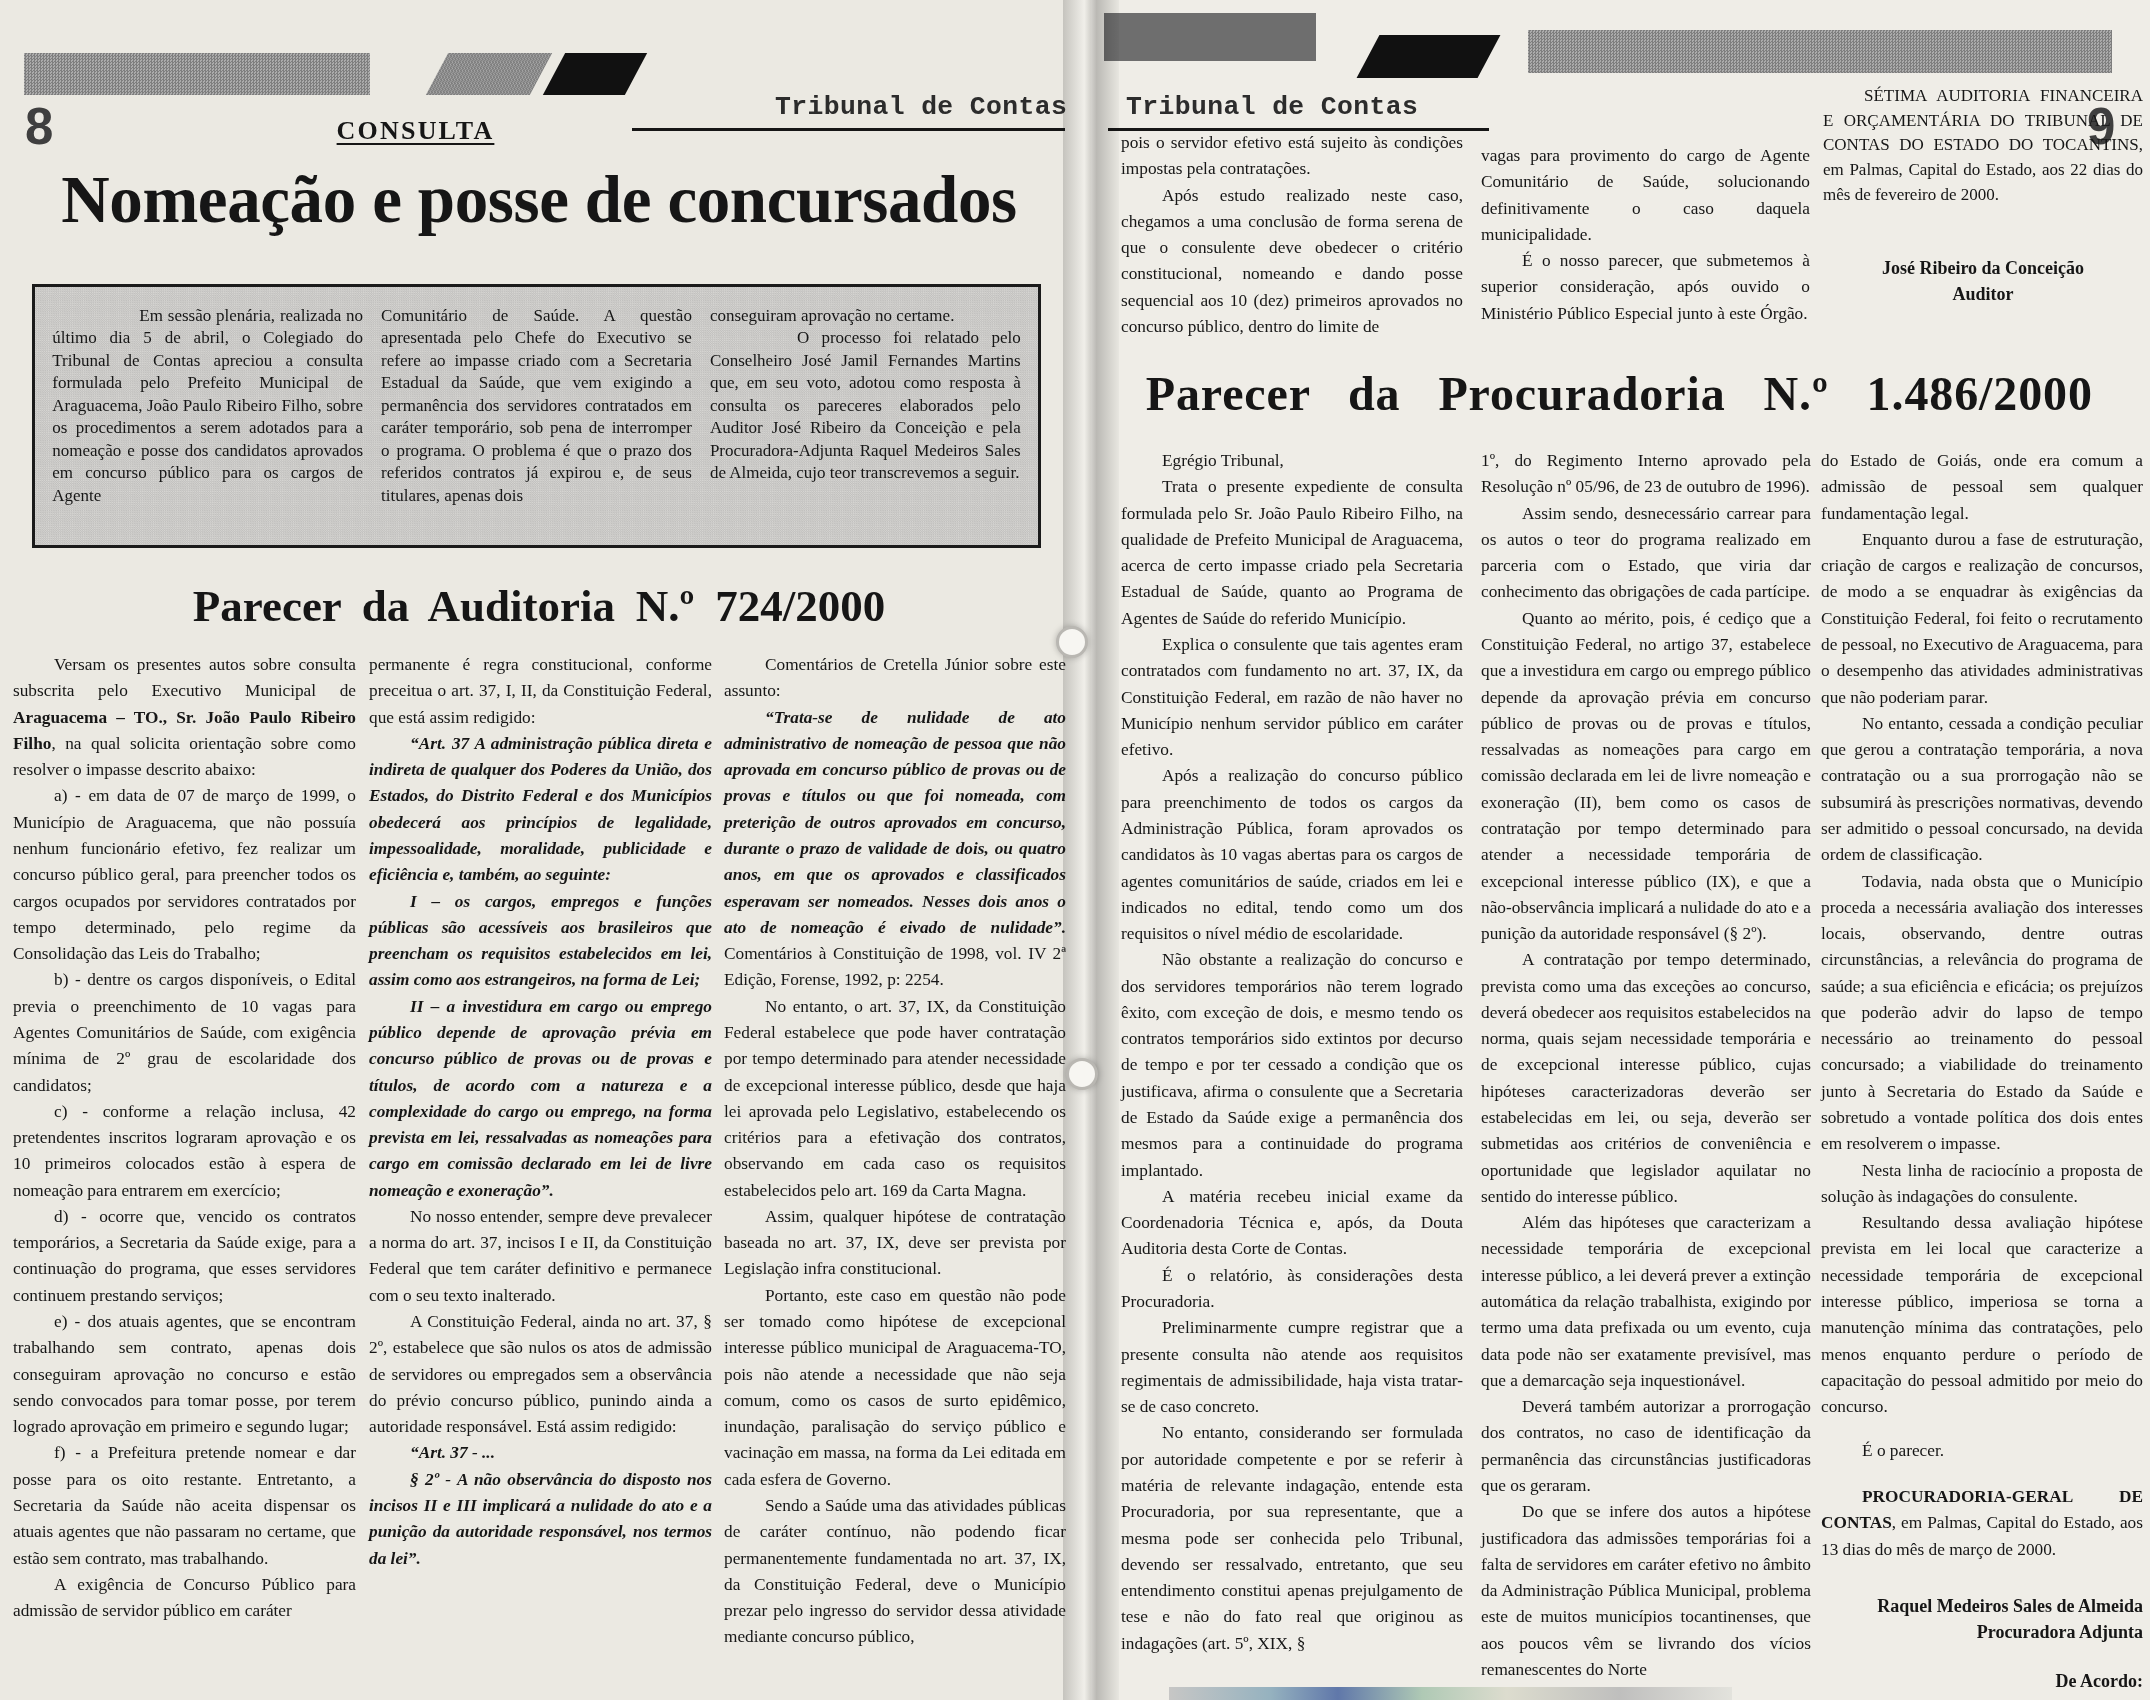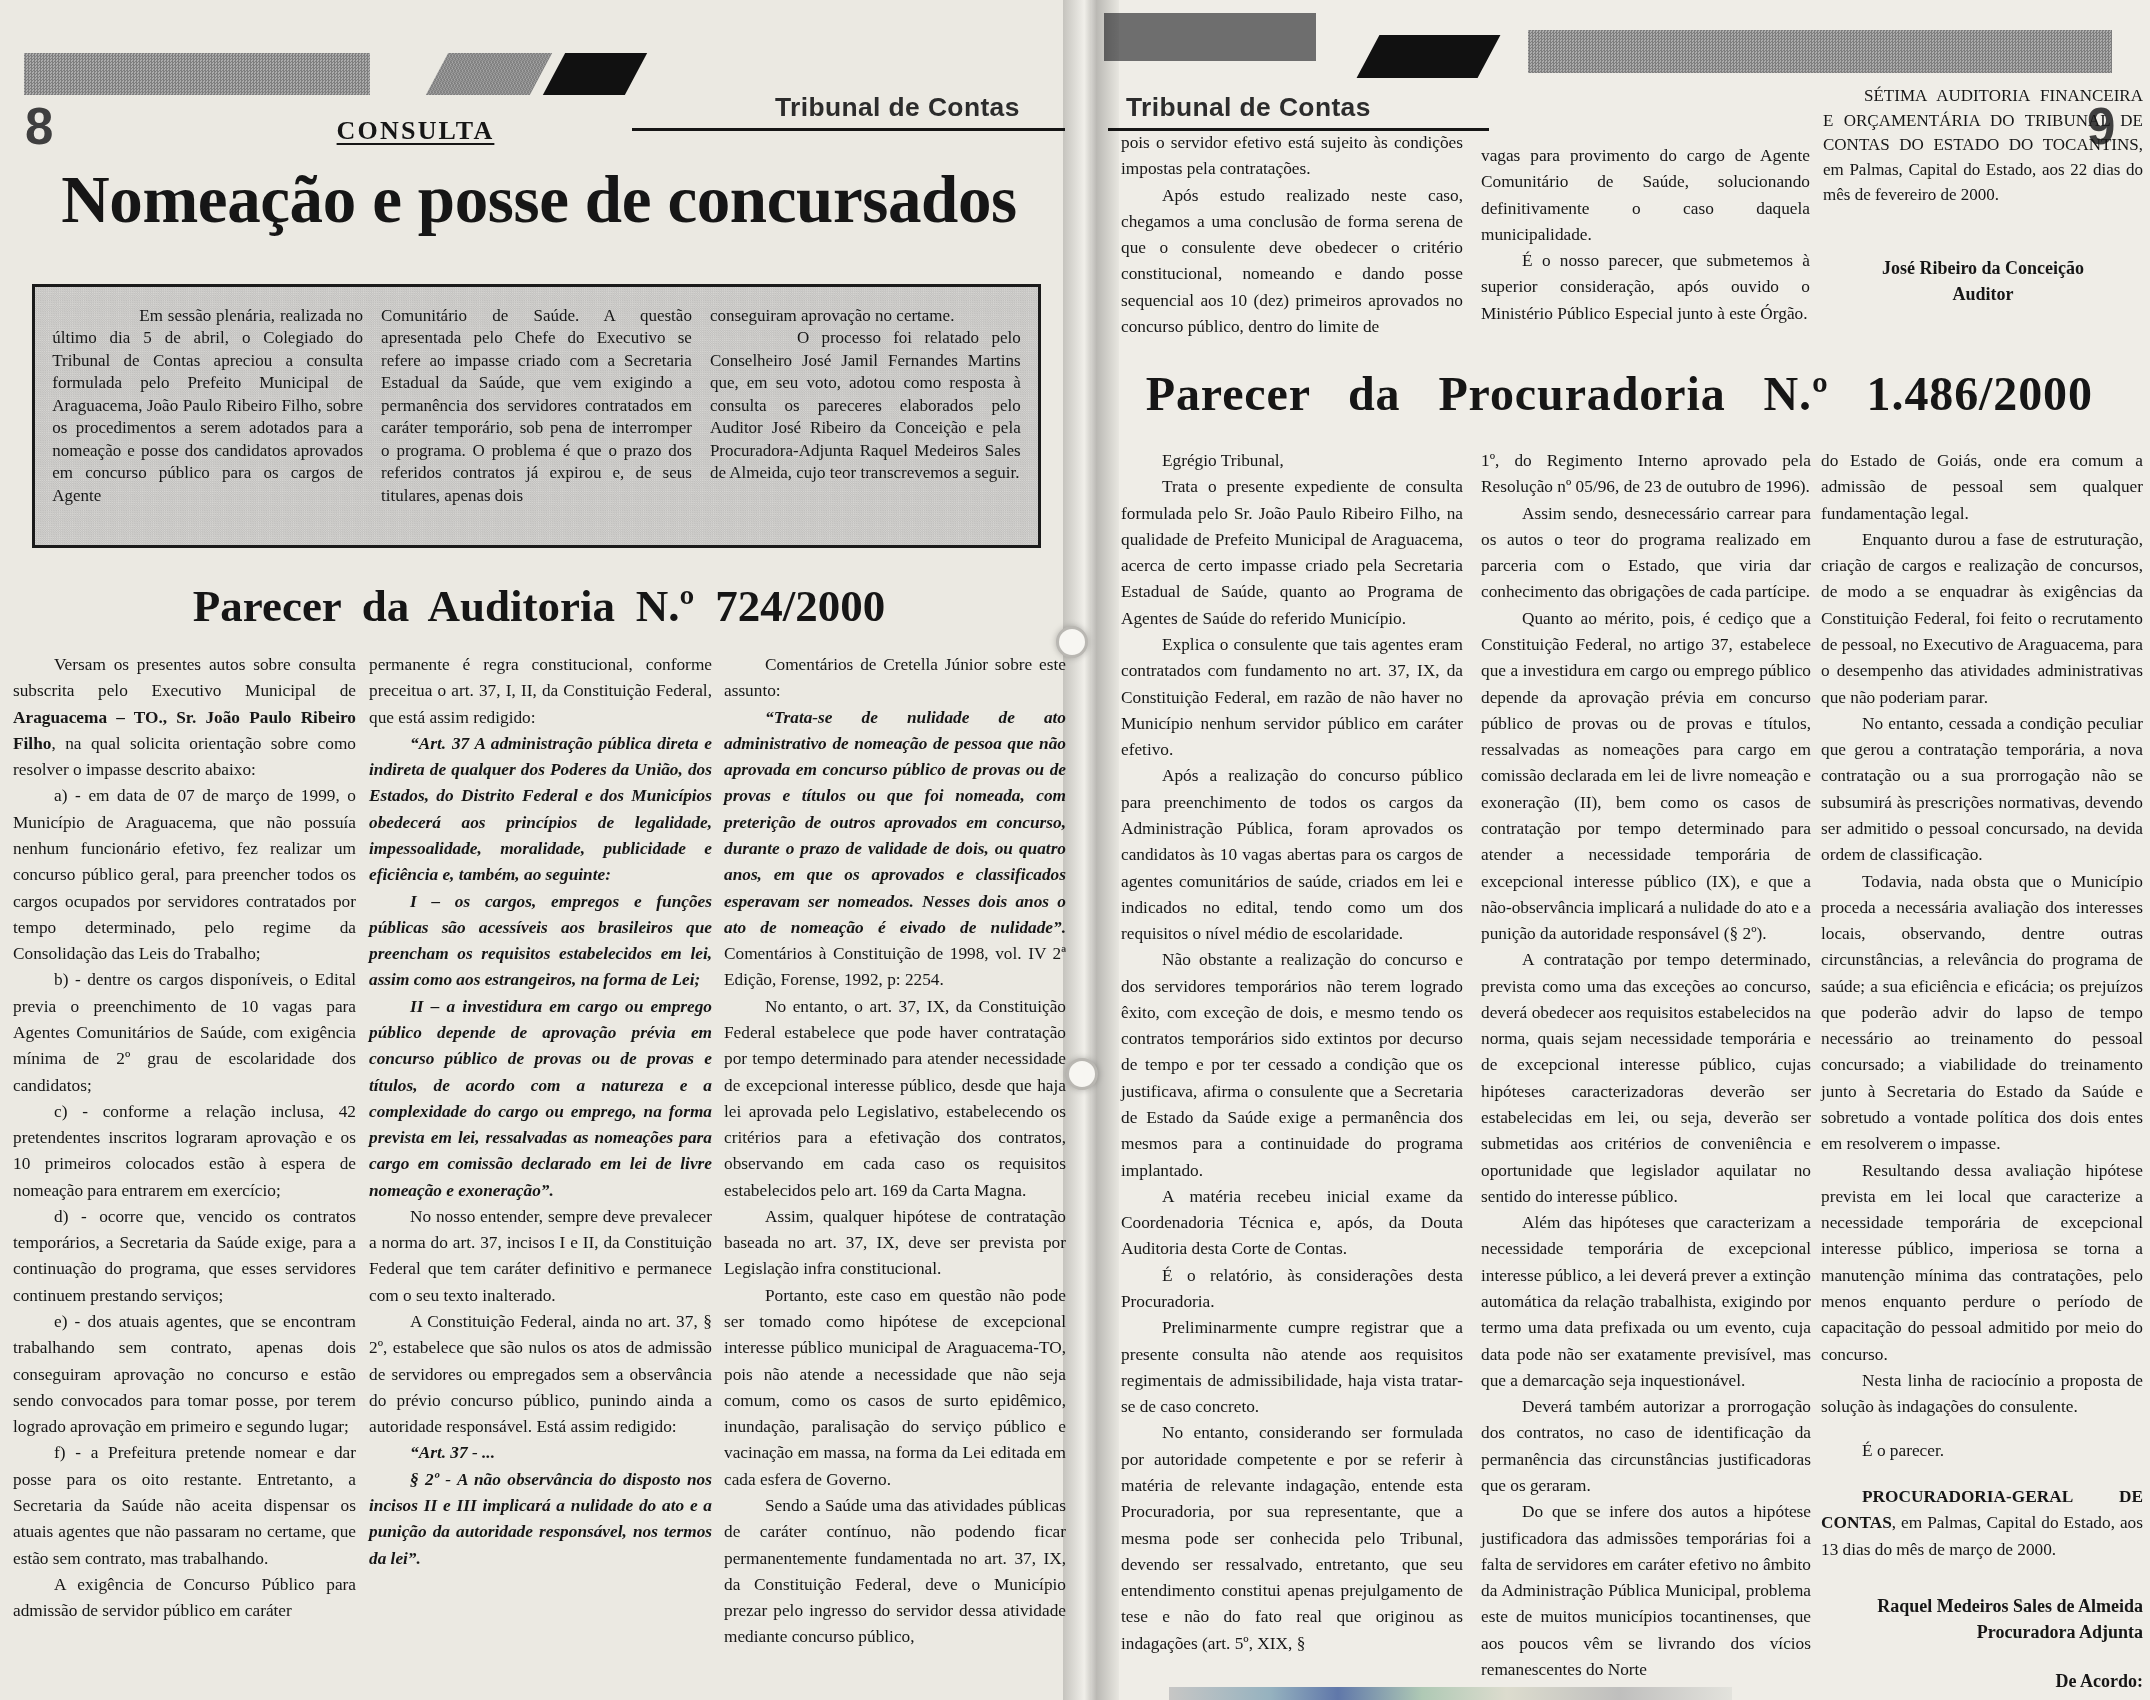--- a/index.html
+++ b/index.html
@@ -6,21 +6,21 @@
   .canvas{position:relative;width:2151px;height:1700px;overflow:hidden;
           font-family:"Liberation Serif",serif;color:#161616;background:#e9e7e0;}
   .page{position:absolute;top:0;height:100%;}
   .page-left{left:0;width:1091px;background:#ebe9e2;}
   .page-right{left:1091px;width:1060px;background:#efede7;}
 
   
   .halftone{background:repeating-conic-gradient(#7e7e7e 0% 25%, #ababab 0% 50%) 0 0/3px 3px;}
   .blackbar{background:#111;}
   .skew{transform:skewX(-28deg);}
-  .brand{position:absolute;font-family:Liberation Sans, sans-serif;font-weight:bold;
+  .brand{position:absolute;font-family:Liberation Mono, monospace;font-weight:bold;
          font-size:26.4px;letter-spacing:0.4px;color:#2c2c2c;white-space:nowrap;}
   .pagenum{position:absolute;font-family:"Liberation Sans",sans-serif;font-weight:bold;
            font-size:51px;color:#3f3f3f;}
   .rule{position:absolute;height:2.6px;background:#161616;}
 
   
   .kicker{position:absolute;left:13px;width:805px;text-align:center;font-size:26px;
           font-weight:bold;letter-spacing:2.2px;text-decoration:underline;
           text-decoration-thickness:2.2px;text-underline-offset:4.3px;}
   .headline{position:absolute;left:13px;width:1052px;text-align:center;font-size:67px;
@@ -164,22 +164,22 @@
       <p>Além das hipóteses que caracterizam a necessidade temporária de excepcional interesse público, a lei deverá prever a extinção automática da relação trabalhista, exigindo por termo uma data prefixada ou um evento, cuja data pode não ser exatamente previsível, mas que a demarcação seja inquestionável.</p>
       <p>Deverá também autorizar a prorrogação dos contratos, no caso de identificação da permanência das circunstâncias justificadoras que os geraram.</p>
       <p>Do que se infere dos autos a hipótese justificadora das admissões temporárias foi a falta de servidores em caráter efetivo no âmbito da Administração Pública Municipal, problema este de muitos municípios tocantinenses, que aos  poucos vêm se livrando dos vícios remanescentes do Norte</p>
     </div>
 
     <div class="col" style="left:730px;top:448px;width:322px;">
       <p class="noindent">do Estado de Goiás, onde era comum a admissão de pessoal sem qualquer fundamentação legal.</p>
       <p>Enquanto durou a fase de estruturação, criação de cargos e realização de concursos, de modo a se enquadrar às exigências da Constituição Federal, foi feito o recrutamento de pessoal, no Executivo de Araguacema, para o desempenho das atividades administrativas que não poderiam parar.</p>
       <p>No entanto, cessada a condição peculiar que gerou a contratação temporária, a nova contratação ou a sua prorrogação não se subsumirá às prescrições normativas, devendo ser admitido o pessoal concursado, na devida ordem de classificação.</p>
       <p>Todavia, nada obsta que o Município proceda a necessária avaliação dos interesses locais, observando, dentre outras circunstâncias, a relevância do programa de saúde; a sua eficiência e eficácia; os prejuízos que poderão advir do lapso de tempo necessário ao treinamento do pessoal concursado; a viabilidade do treinamento junto à Secretaria do Estado da Saúde e sobretudo a vontade política dos dois entes em resolverem o impasse.</p>
+      <p>Nesta linha de raciocínio a proposta de solução às indagações do consulente.</p>
       <p>Resultando dessa avaliação hipótese prevista em lei local que caracterize a necessidade temporária de excepcional interesse público, imperiosa se torna a manutenção mínima das contratações, pelo menos enquanto perdure o período de capacitação do pessoal admitido por meio do concurso.</p>
-      <p>Nesta linha de raciocínio a proposta de solução às indagações do consulente.</p>
       <p style="margin-top:17.3px;">É o parecer.</p>
       <p style="margin-top:20px;"><b>PROCURADORIA-GERAL DE CONTAS</b><span>, em Palmas, Capital do Estado, aos 13 dias do mês de março  de 2000.</span></p>
       <div class="sigblock" style="position:static;margin-top:30px;text-align:right;">
         <div>Raquel Medeiros Sales de Almeida</div>
         <div>Procuradora Adjunta</div>
         <div class="gap"></div>
         <div>De Acordo:</div>
 
       </div>
     </div>

